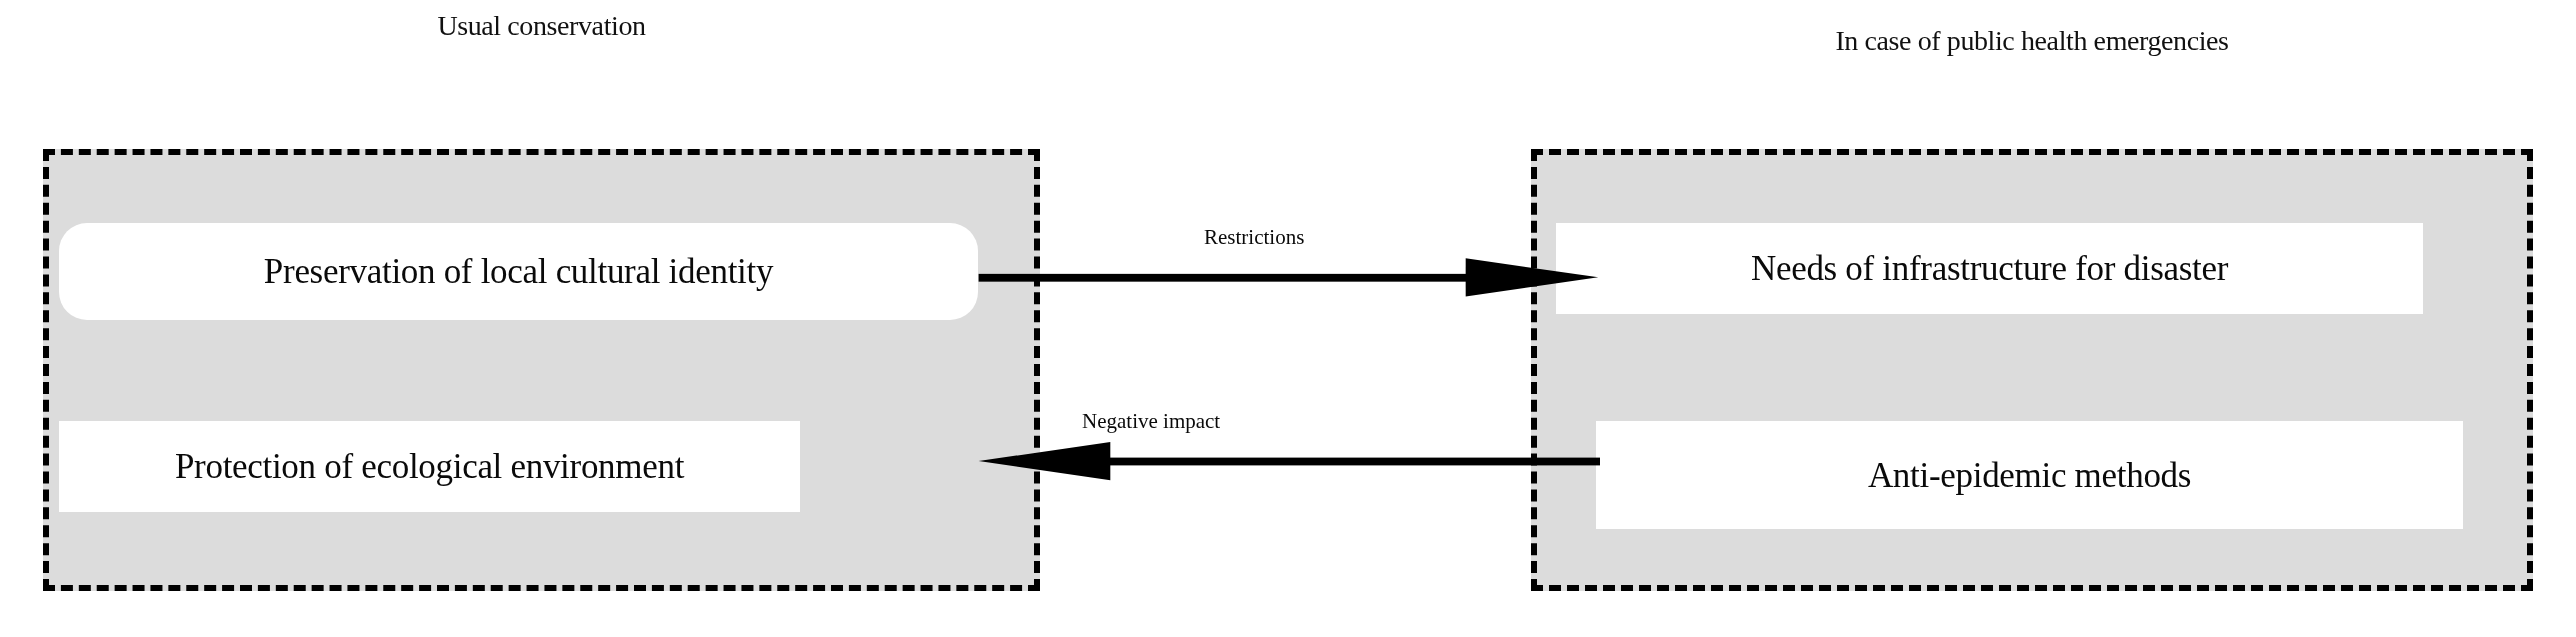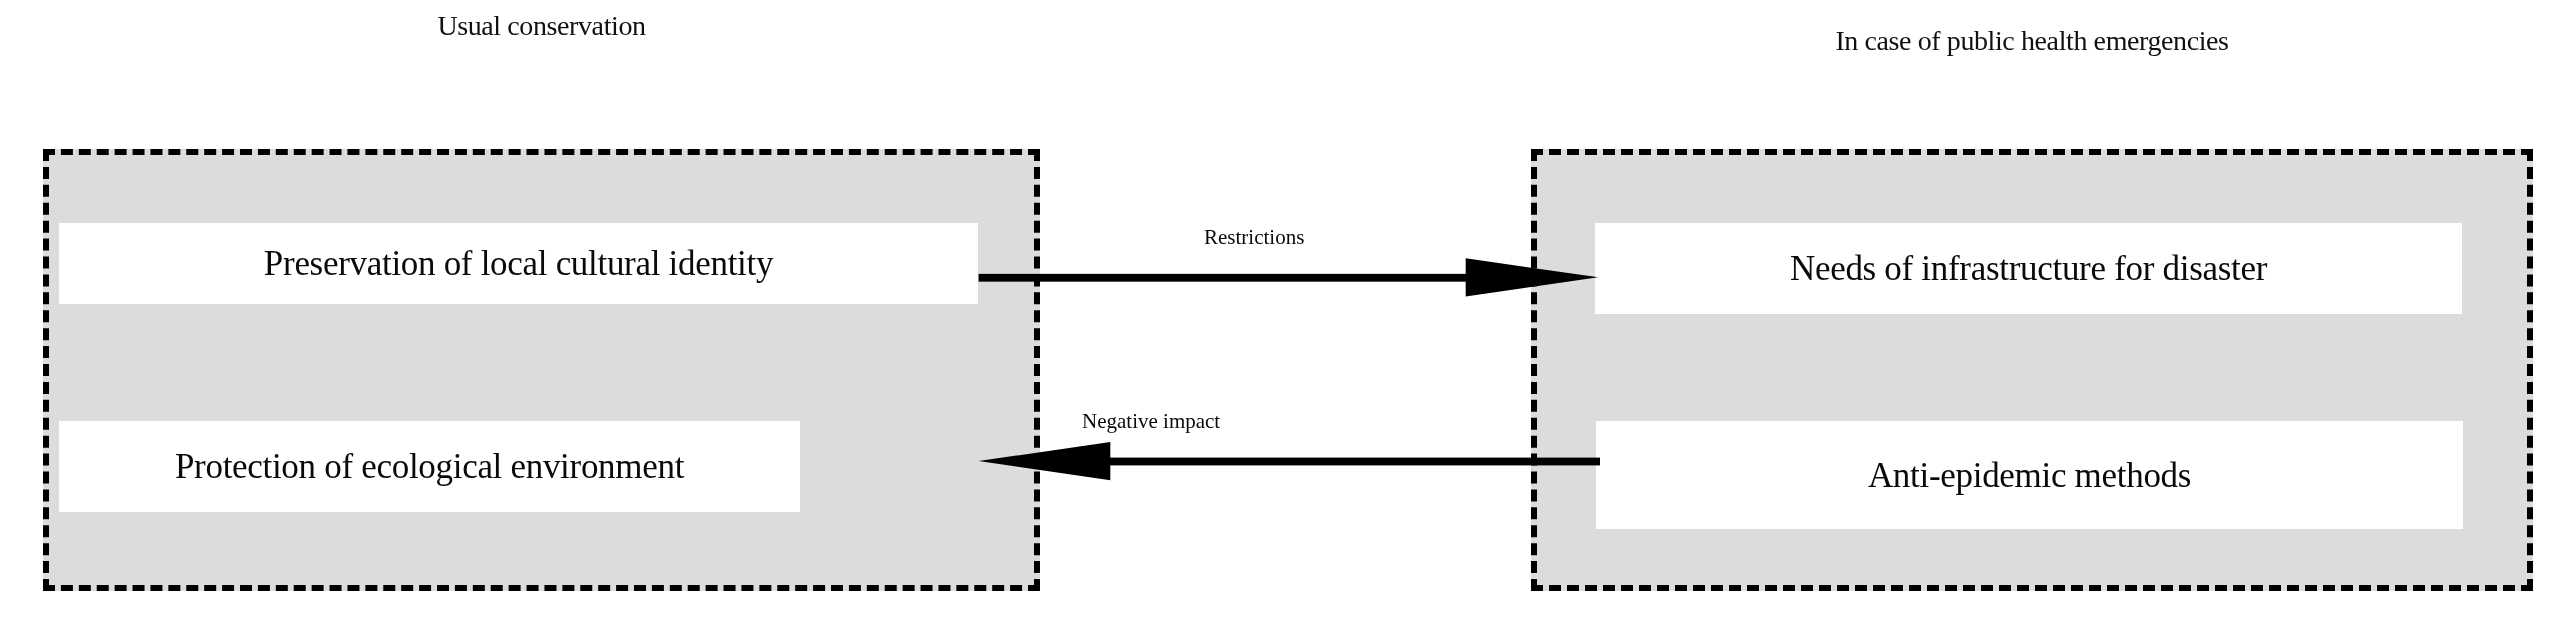--- a/index.html
+++ b/index.html
@@ -13,23 +13,23 @@
   #title-right{left:1531px;top:18px;width:1002px;margin-top:9px;}
 
   .panel{position:absolute;background:#dcdcdc;
          border:6px dashed #000;box-sizing:border-box;}
   #panel-left{left:43px;top:149px;width:997px;height:442px;}
   #panel-right{left:1531px;top:149px;width:1002px;height:442px;}
 
   .chip{position:absolute;background:#fff;display:flex;align-items:center;
         justify-content:center;font-size:35px;line-height:1;white-space:nowrap;
         box-sizing:border-box;color:#0a0a0a;letter-spacing:-0.3px;}
-  #chip-l1{left:59px;top:223px;width:919px;height:81px;}
+  #chip-l1{left:59px;top:223px;width:919px;height:97px;border-radius:28px;}
   #chip-l2{left:59px;top:421px;width:741px;height:91px;}
-  #chip-r1{left:1595px;top:223px;width:867px;height:91px;}
+  #chip-r1{left:1556px;top:223px;width:867px;height:91px;}
   #chip-r2{left:1596px;top:421px;width:867px;height:108px;}
 
   .arrow-svg{position:absolute;left:0;top:0;width:2576px;height:637px;
              pointer-events:none;}
 
   .edge-label{position:absolute;font-size:21px;line-height:1;white-space:nowrap;
               color:#0a0a0a;background:transparent;}
   #label-top{left:1204px;top:227px;}
   #label-bottom{left:1082px;top:411px;}
 </style>

